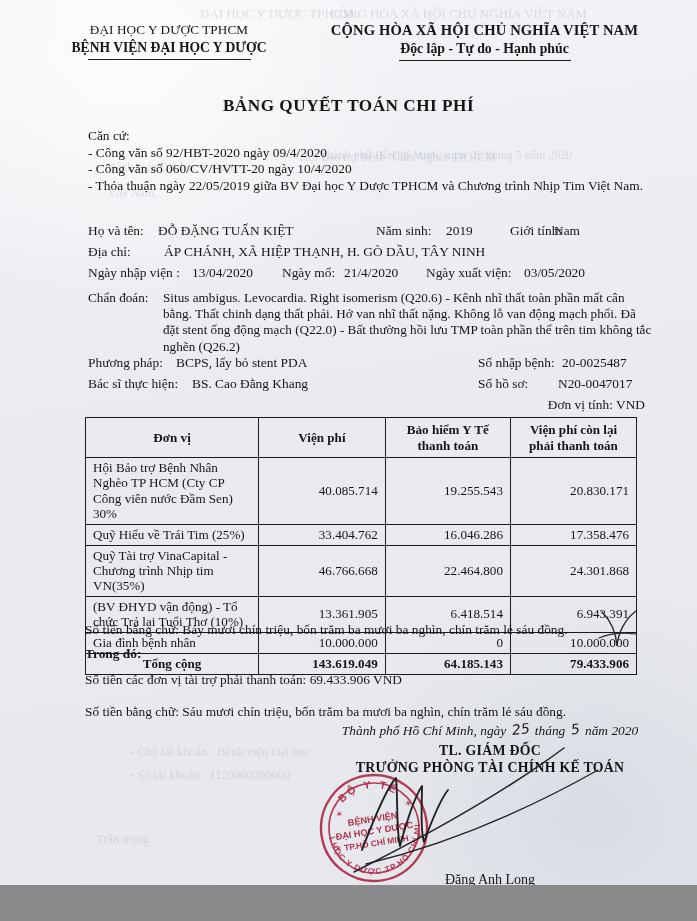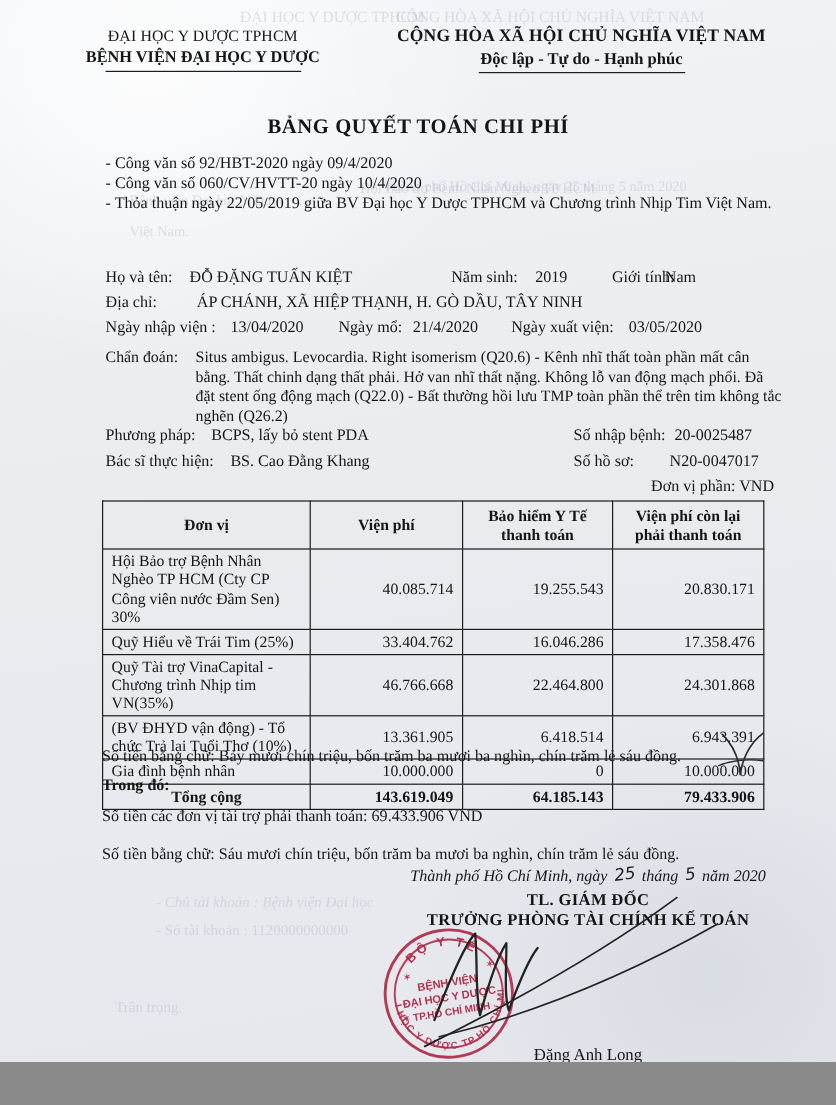--- a/index.html
+++ b/index.html
@@ -259,21 +259,21 @@
 
 <div class="page">
   <div class="paper-tint"></div>
 
   <div class="ghost" style="left:200px; top:6px; font-size:13px;">ĐẠI HỌC Y DƯỢC TPHCM</div>
   <div class="ghost" style="left:330px; top:6px; font-size:13px;">CỘNG HÒA XÃ HỘI CHỦ NGHĨA VIỆT NAM</div>
   <div class="ghost" style="left:320px; top:148px; font-size:12px;">Thành phố Hồ Chí Minh, ngày 25 tháng 5 năm 2020</div>
   <div class="ghost" style="left:108px; top:160px; font-size:12px;">Bệnh viện Đại học Y Dược</div>
   <div class="ghost" style="left:108px; top:186px; font-size:12px;">Việt Nam.</div>
   <div class="ghost" style="left:300px; top:150px; font-size:12px;">Hội Bảo trợ Bệnh Nhân Nghèo TP HCM</div>
-  <div class="ghost" style="left:130px; top:745px; font-size:12.5px;font-style:italic;">- Chủ tài khoản :    Bệnh viện Đại học</div>
+  <div class="ghost" style="left:130px; top:745px; font-size:12.5px;">- Chủ tài khoản :    Bệnh viện Đại học</div>
   <div class="ghost" style="left:130px; top:768px; font-size:12.5px;">- Số tài khoản :     1120000000000</div>
   <div class="ghost" style="left:96px;  top:832px; font-size:12.5px;">Trân trọng.</div>
 
   <div class="content">
 
     <div class="hdr">
       <div class="hdr-left">
         <div class="org-line1">ĐẠI HỌC Y DƯỢC TPHCM</div>
         <div class="org-line2">BỆNH VIỆN ĐẠI HỌC Y DƯỢC</div>
         <div class="rule rule-left"></div>
@@ -281,20 +281,21 @@
       <div class="hdr-right">
         <div class="nation1">CỘNG HÒA XÃ HỘI CHỦ NGHĨA VIỆT NAM</div>
         <div class="nation2">Độc lập - Tự do - Hạnh phúc</div>
         <div class="rule rule-right"></div>
       </div>
     </div>
 
     <div class="doc-title">BẢNG QUYẾT TOÁN CHI PHÍ</div>
 
     <div class="preamble">
+      <div>Căn cứ:</div>
       <div>- Công văn số 92/HBT-2020 ngày 09/4/2020</div>
       <div>- Công văn số 060/CV/HVTT-20 ngày 10/4/2020</div>
       <div class="wrapline">- Thỏa thuận ngày 22/05/2019 giữa BV Đại học Y Dược TPHCM và Chương trình Nhịp Tim Việt Nam.</div>
     </div>
 
     <div class="patient">
       <div class="prow">
         <span class="pl">Họ và tên:</span>
         <span class="seg" style="left:70px;">ĐỖ ĐẶNG TUẤN KIỆT</span>
         <span class="seg" style="left:288px;">Năm sinh:</span>
@@ -328,21 +329,21 @@
         <span class="meta-right">Số nhập bệnh:</span>
         <span class="seg" style="left:474px;">20-0025487</span>
       </div>
       <div class="meta-row">
         <span class="pl">Bác sĩ thực hiện:</span>
         <span class="seg" style="left:104px;">BS. Cao Đằng Khang</span>
         <span class="meta-right">Số hồ sơ:</span>
         <span class="seg" style="left:470px;">N20-0047017</span>
       </div>
       <div class="unit-row">
-        <span>Đơn vị phần: VND</span>
+        <span>Đơn vị tính: VND</span>
       </div>
     </div>
 
     <table class="costs">
       <thead>
         <tr>
           <th class="c-unit">Đơn vị</th>
           <th class="w2">Viện phí</th>
           <th class="w3">
             <div>Bảo hiểm Y Tế</div>

